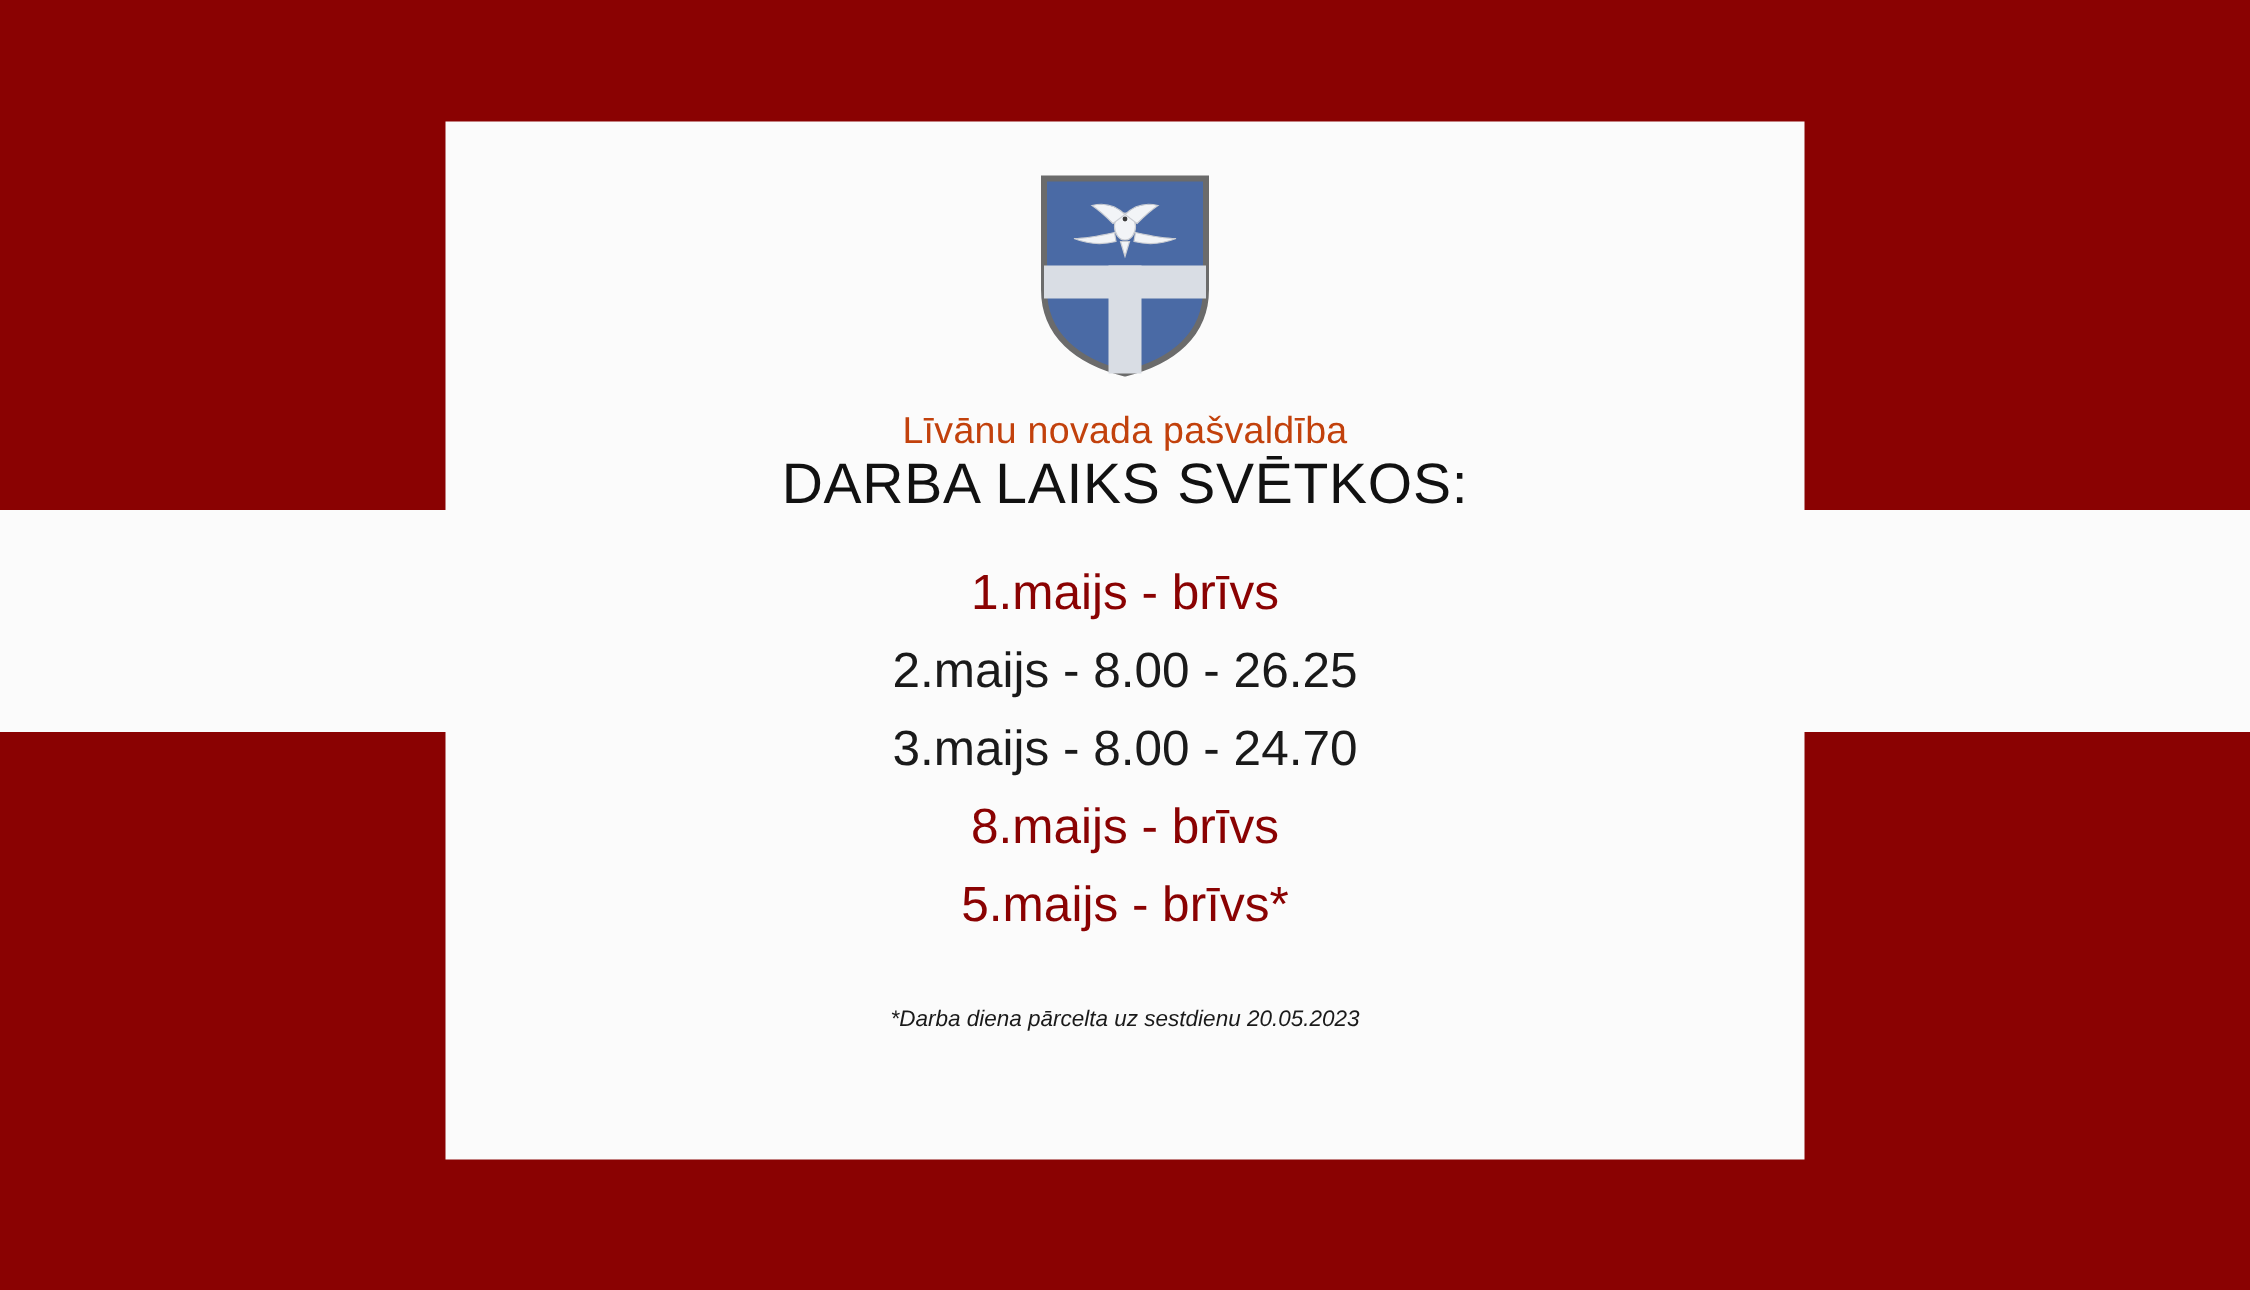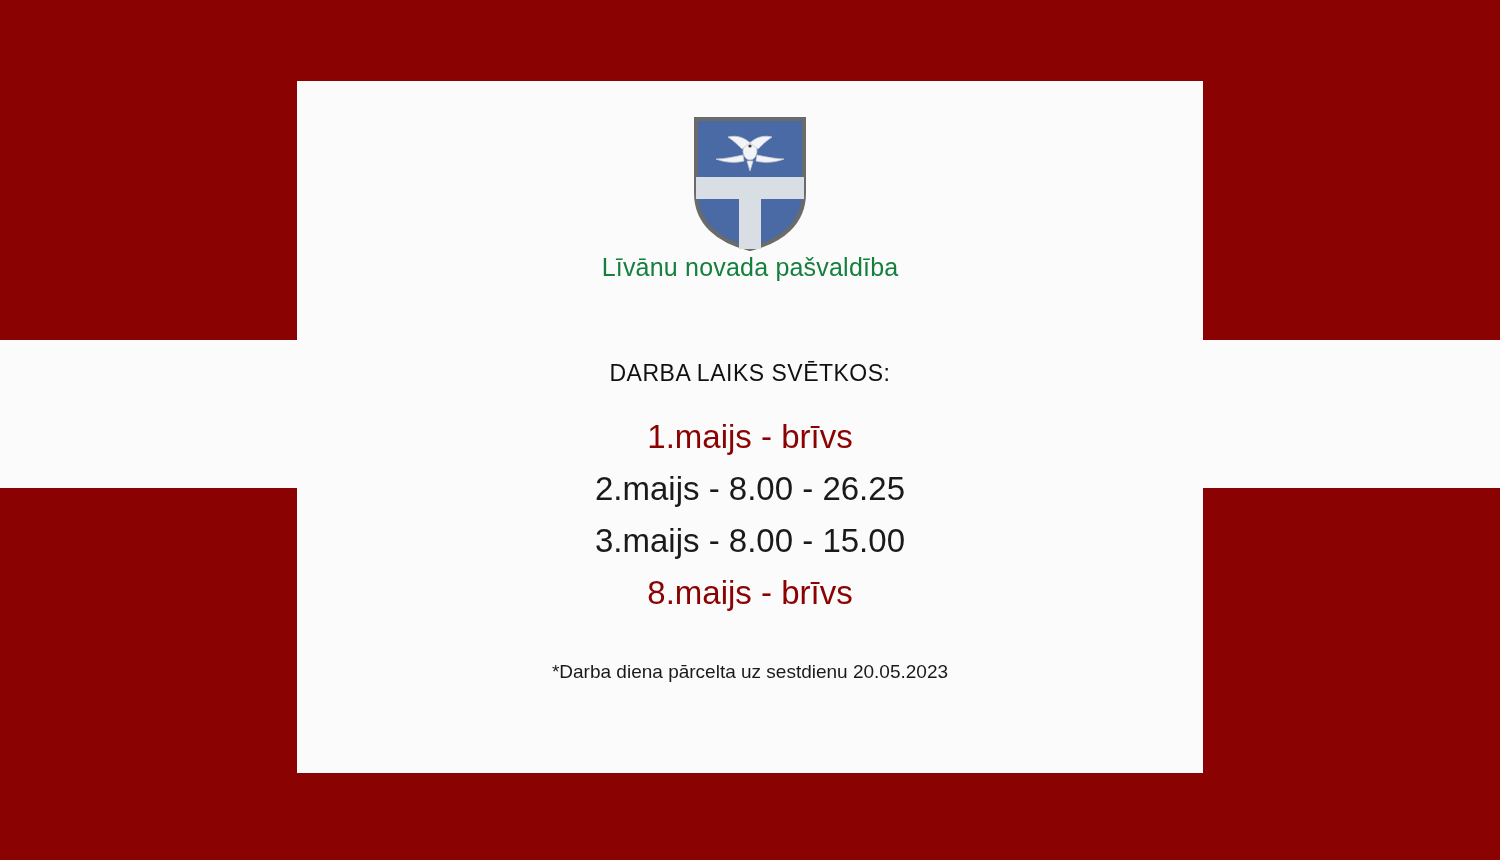--- a/index.html
+++ b/index.html
@@ -43,28 +43,28 @@
     align-items: center;
   }
 
   .crest-wrap {
     margin-top: 34px;
     width: 120px;
     height: 138px;
   }
 
   .org-name {
+    margin-top: 20px;
     font-size: 25px;
-    color: #15803d;
+    color: #c2410c;
     letter-spacing: 0.2px;
   }
 
   .heading {
-    margin-top: 78px;
-    font-size: 23px;
+    font-size: 38px;
     color: #111111;
     letter-spacing: 0.5px;
   }
 
   .schedule {
     margin-top: 26px;
     display: flex;
     flex-direction: column;
     align-items: center;
     gap: 4px;
@@ -74,21 +74,22 @@
     font-size: 33px;
     line-height: 48px;
     color: #1a1a1a;
   }
   .schedule-line.free {
     color: #8a0202;
   }
 
   .footnote {
     margin-top: 44px;
-    font-size: 19px;
+    font-size: 15px;
+    font-style: italic;
     color: #1a1a1a;
   }
 </style>
 </head>
 <body>
 
 <div class="poster">
 
   <div class="flag-band"></div>
 
@@ -111,20 +112,21 @@
       </svg>
     </div>
 
     <div class="org-name">Līvānu novada pašvaldība</div>
 
     <div class="heading">DARBA LAIKS SVĒTKOS:</div>
 
     <div class="schedule">
       <div class="schedule-line free">1.maijs - brīvs</div>
       <div class="schedule-line">2.maijs - 8.00 - 26.25</div>
-      <div class="schedule-line">3.maijs - 8.00 - 15.00</div>
+      <div class="schedule-line">3.maijs - 8.00 - 24.70</div>
       <div class="schedule-line free">8.maijs - brīvs</div>
+      <div class="schedule-line free">5.maijs - brīvs*</div>
     </div>
 
     <div class="footnote">*Darba diena pārcelta uz sestdienu 20.05.2023</div>
 
   </div>
 </div>
 
 </body></html>

